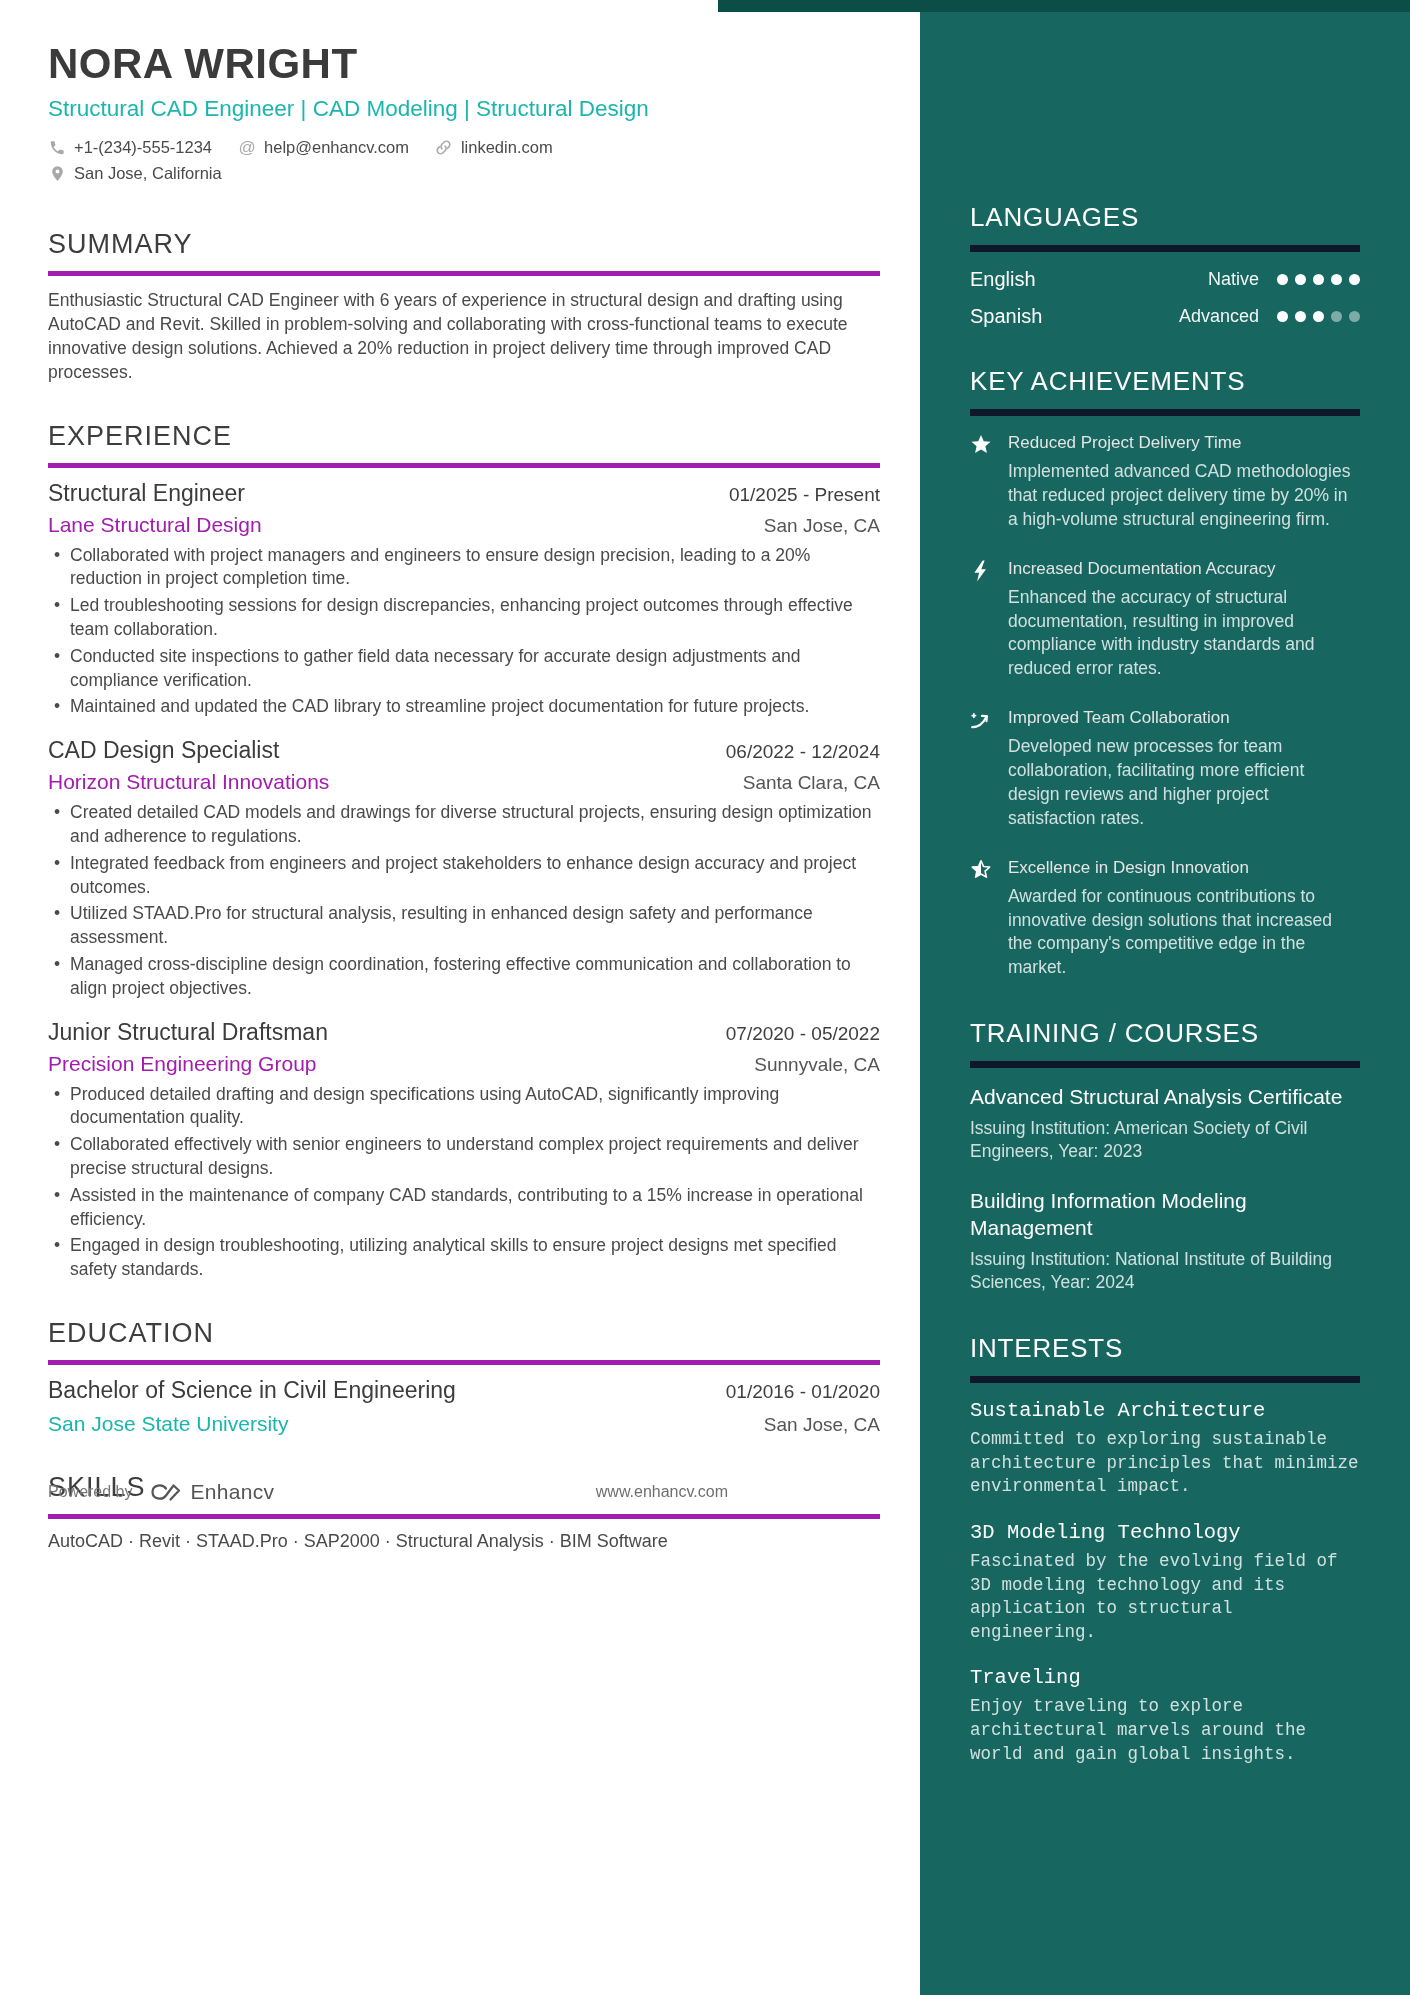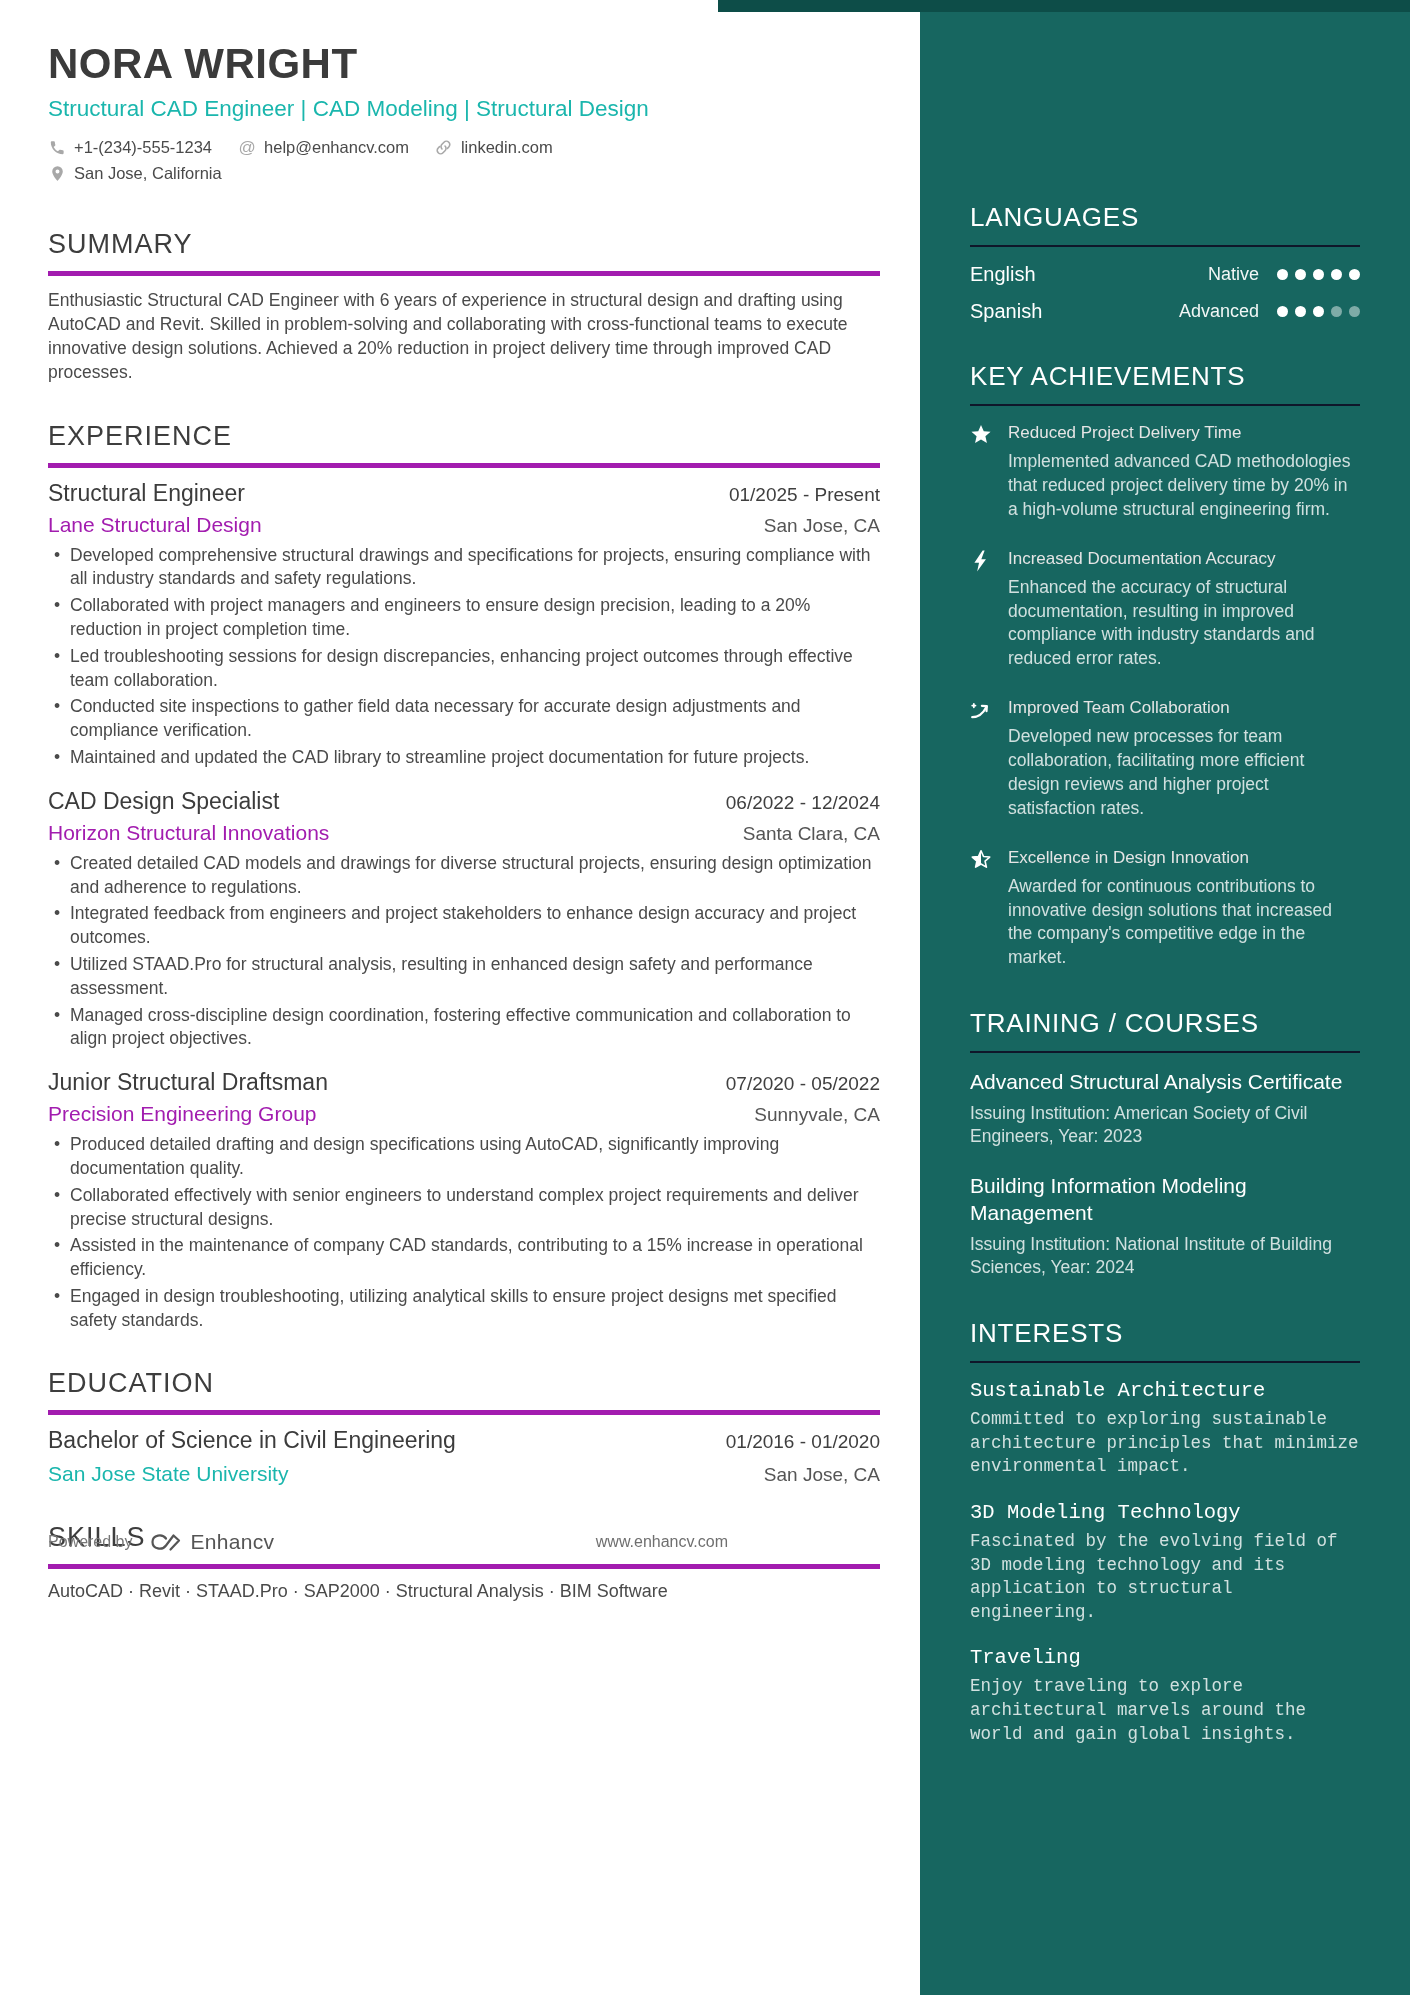--- a/index.html
+++ b/index.html
@@ -65,21 +65,21 @@
   .site-url { font-size:16px; color:#6f6f6f; }
 
   
   .sidebar {
     position:absolute; right:0; top:0; width:490px; height:1995px;
     background:#176660; padding:202px 50px 40px 50px; color:#fff;
   }
   .side-section { margin-bottom:38px; }
   .side-title {
     font-size:26px; font-weight:500; color:#ffffff; letter-spacing:.8px;
-    padding-bottom:12px; border-bottom:2px solid #0f172a; margin-bottom:16px;
+    padding-bottom:12px; border-bottom:7px solid #0f172a; margin-bottom:16px;
   }
   .lang-row { display:flex; align-items:center; margin-bottom:14px; }
   .lang-name { font-size:20px; color:#fff; flex:1; }
   .lang-level { font-size:18px; color:#f2f7f6; margin-right:18px; }
   .dots { display:flex; gap:7px; }
   .dot { width:11px; height:11px; border-radius:50%; background:#ffffff; }
   .dot.empty { background:rgba(255,255,255,.45); }
 
   .ach-item { display:flex; gap:14px; margin-bottom:26px; }
   .ach-icon { width:24px; flex:0 0 auto; padding-top:2px; }
@@ -153,21 +153,20 @@
     <div class="job">
       <div class="job-head">
         <span class="job-role">Structural Engineer</span>
         <span class="job-dates">01/2025 - Present</span>
       </div>
       <div class="company-row">
         <span class="company">Lane Structural Design</span>
         <span class="job-loc">San Jose, CA</span>
       </div>
       <ul class="bullets">
-        <li>Developed comprehensive structural drawings and specifications for projects, ensuring compliance with all industry standards and safety regulations.</li>
         <li>Collaborated with project managers and engineers to ensure design precision, leading to a 20% reduction in project completion time.</li>
         <li>Led troubleshooting sessions for design discrepancies, enhancing project outcomes through effective team collaboration.</li>
         <li>Conducted site inspections to gather field data necessary for accurate design adjustments and compliance verification.</li>
         <li>Maintained and updated the CAD library to streamline project documentation for future projects.</li>
       </ul>
     </div>
 
     <div class="job">
       <div class="job-head">
         <span class="job-role">CAD Design Specialist</span>

